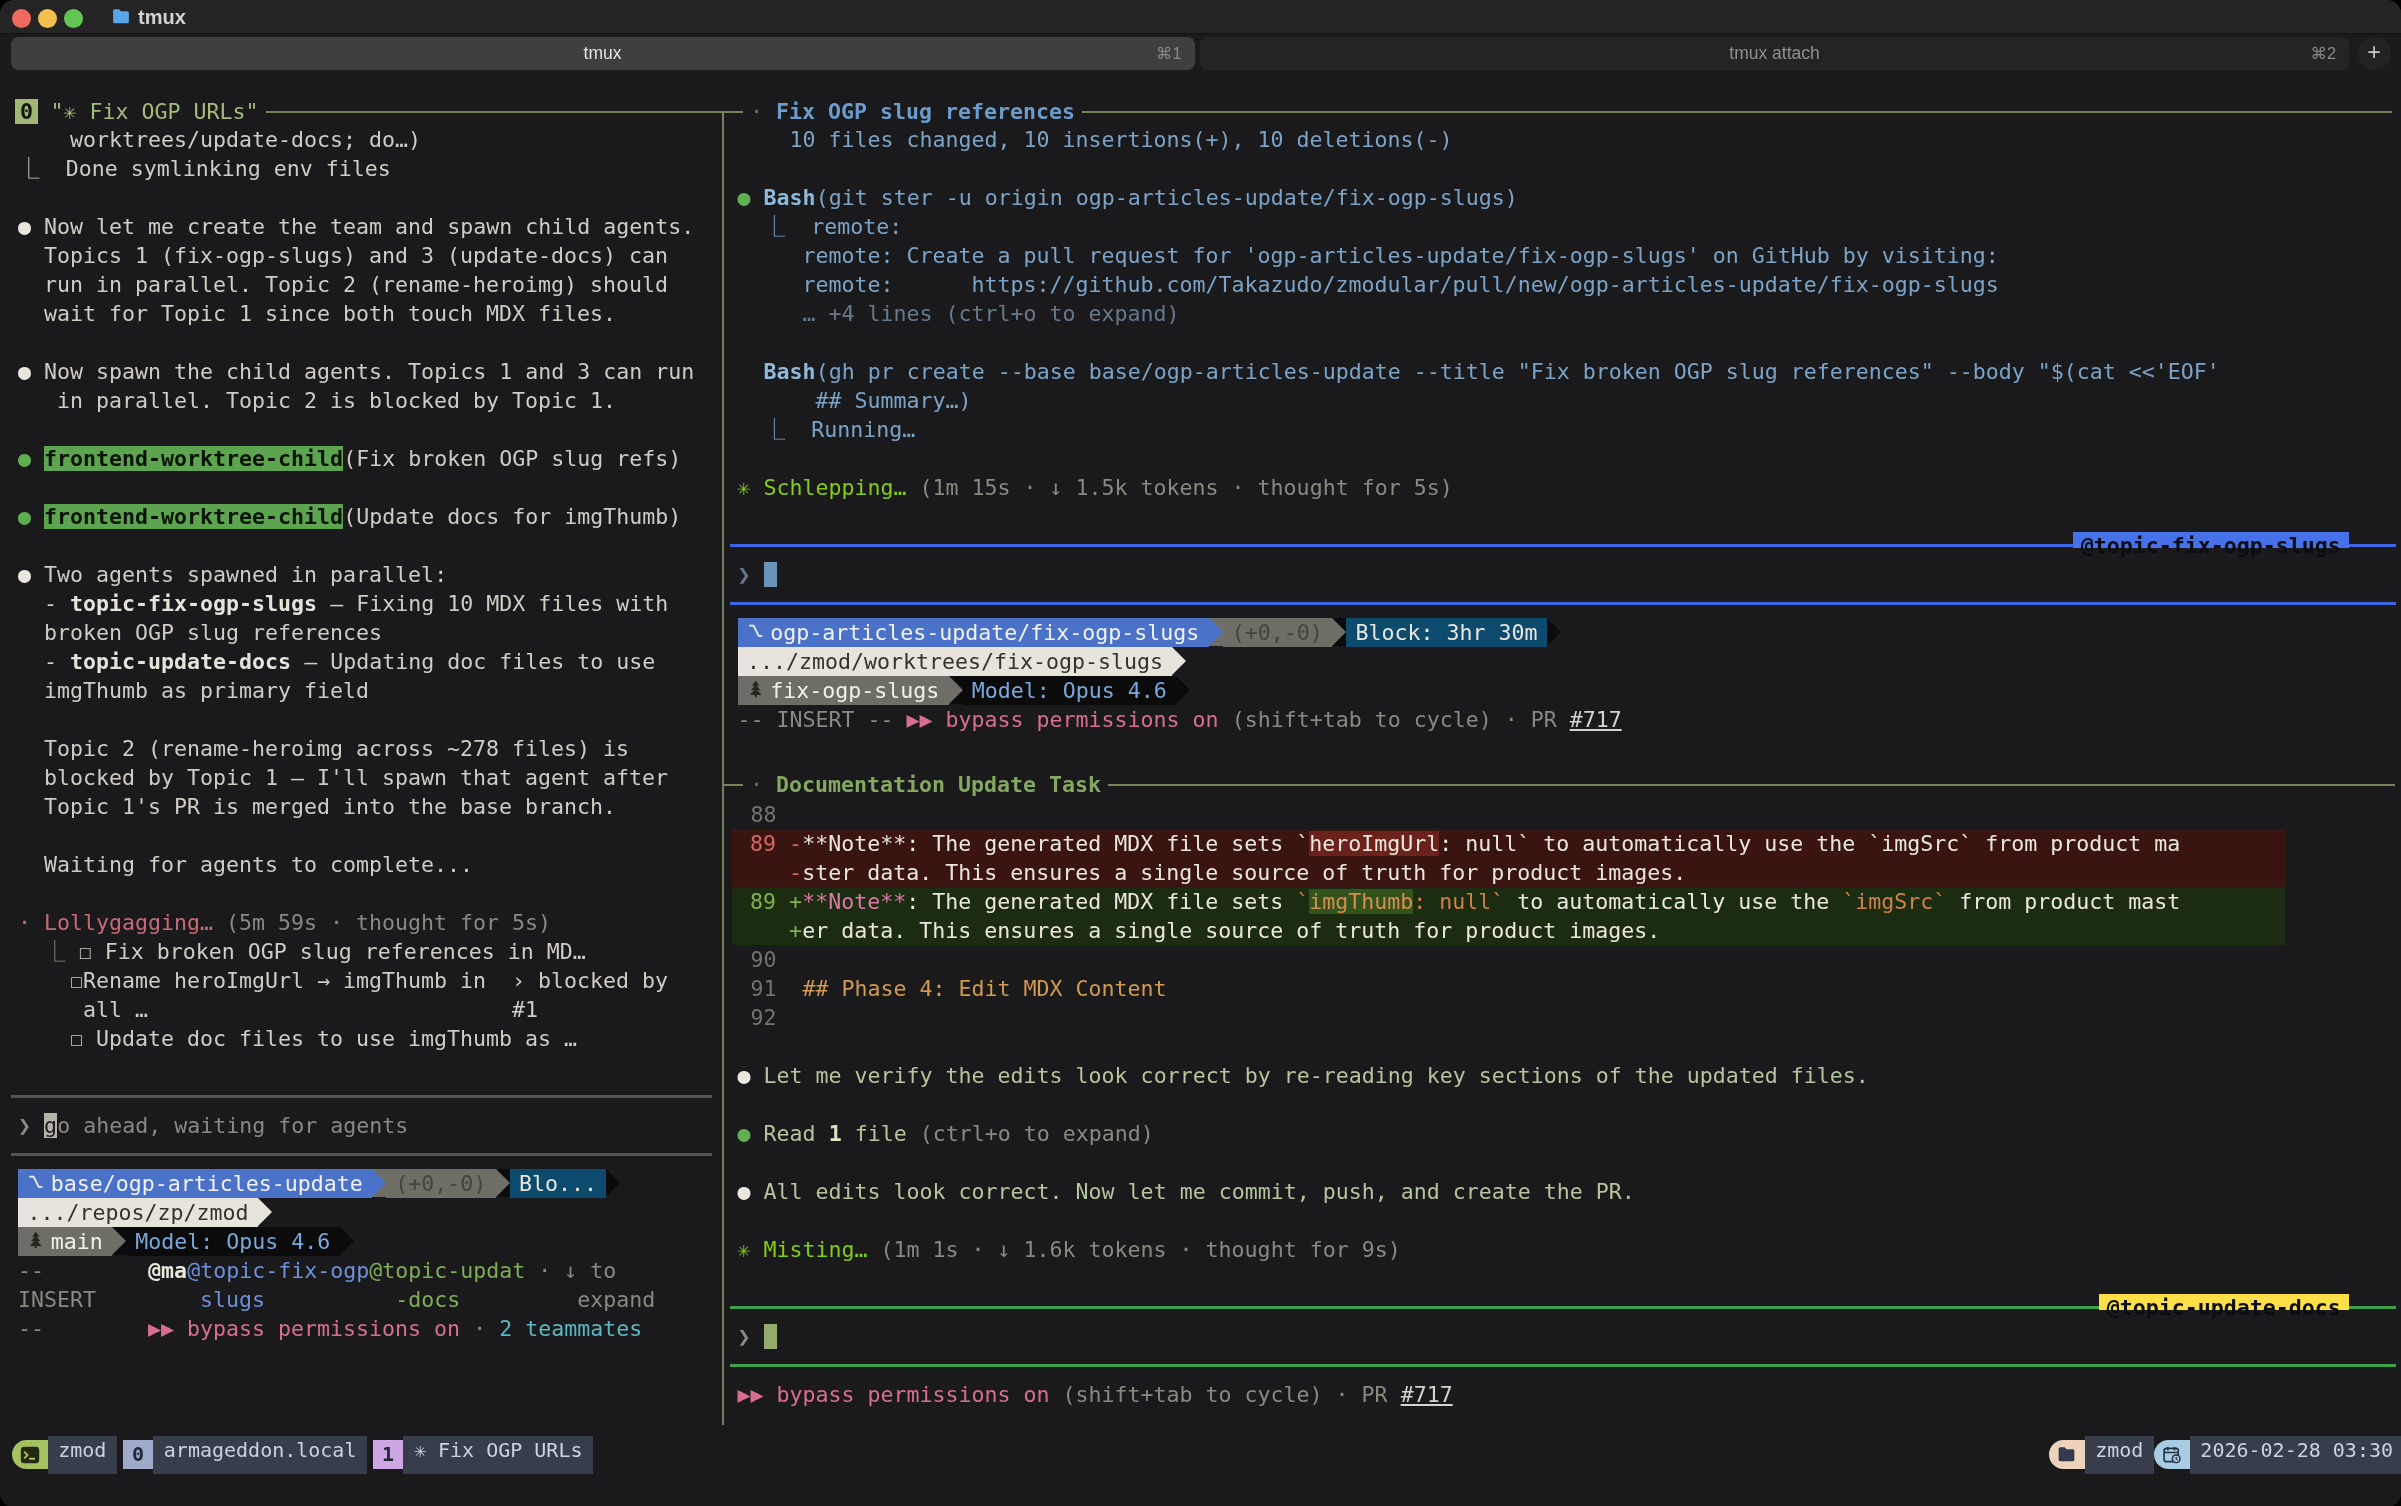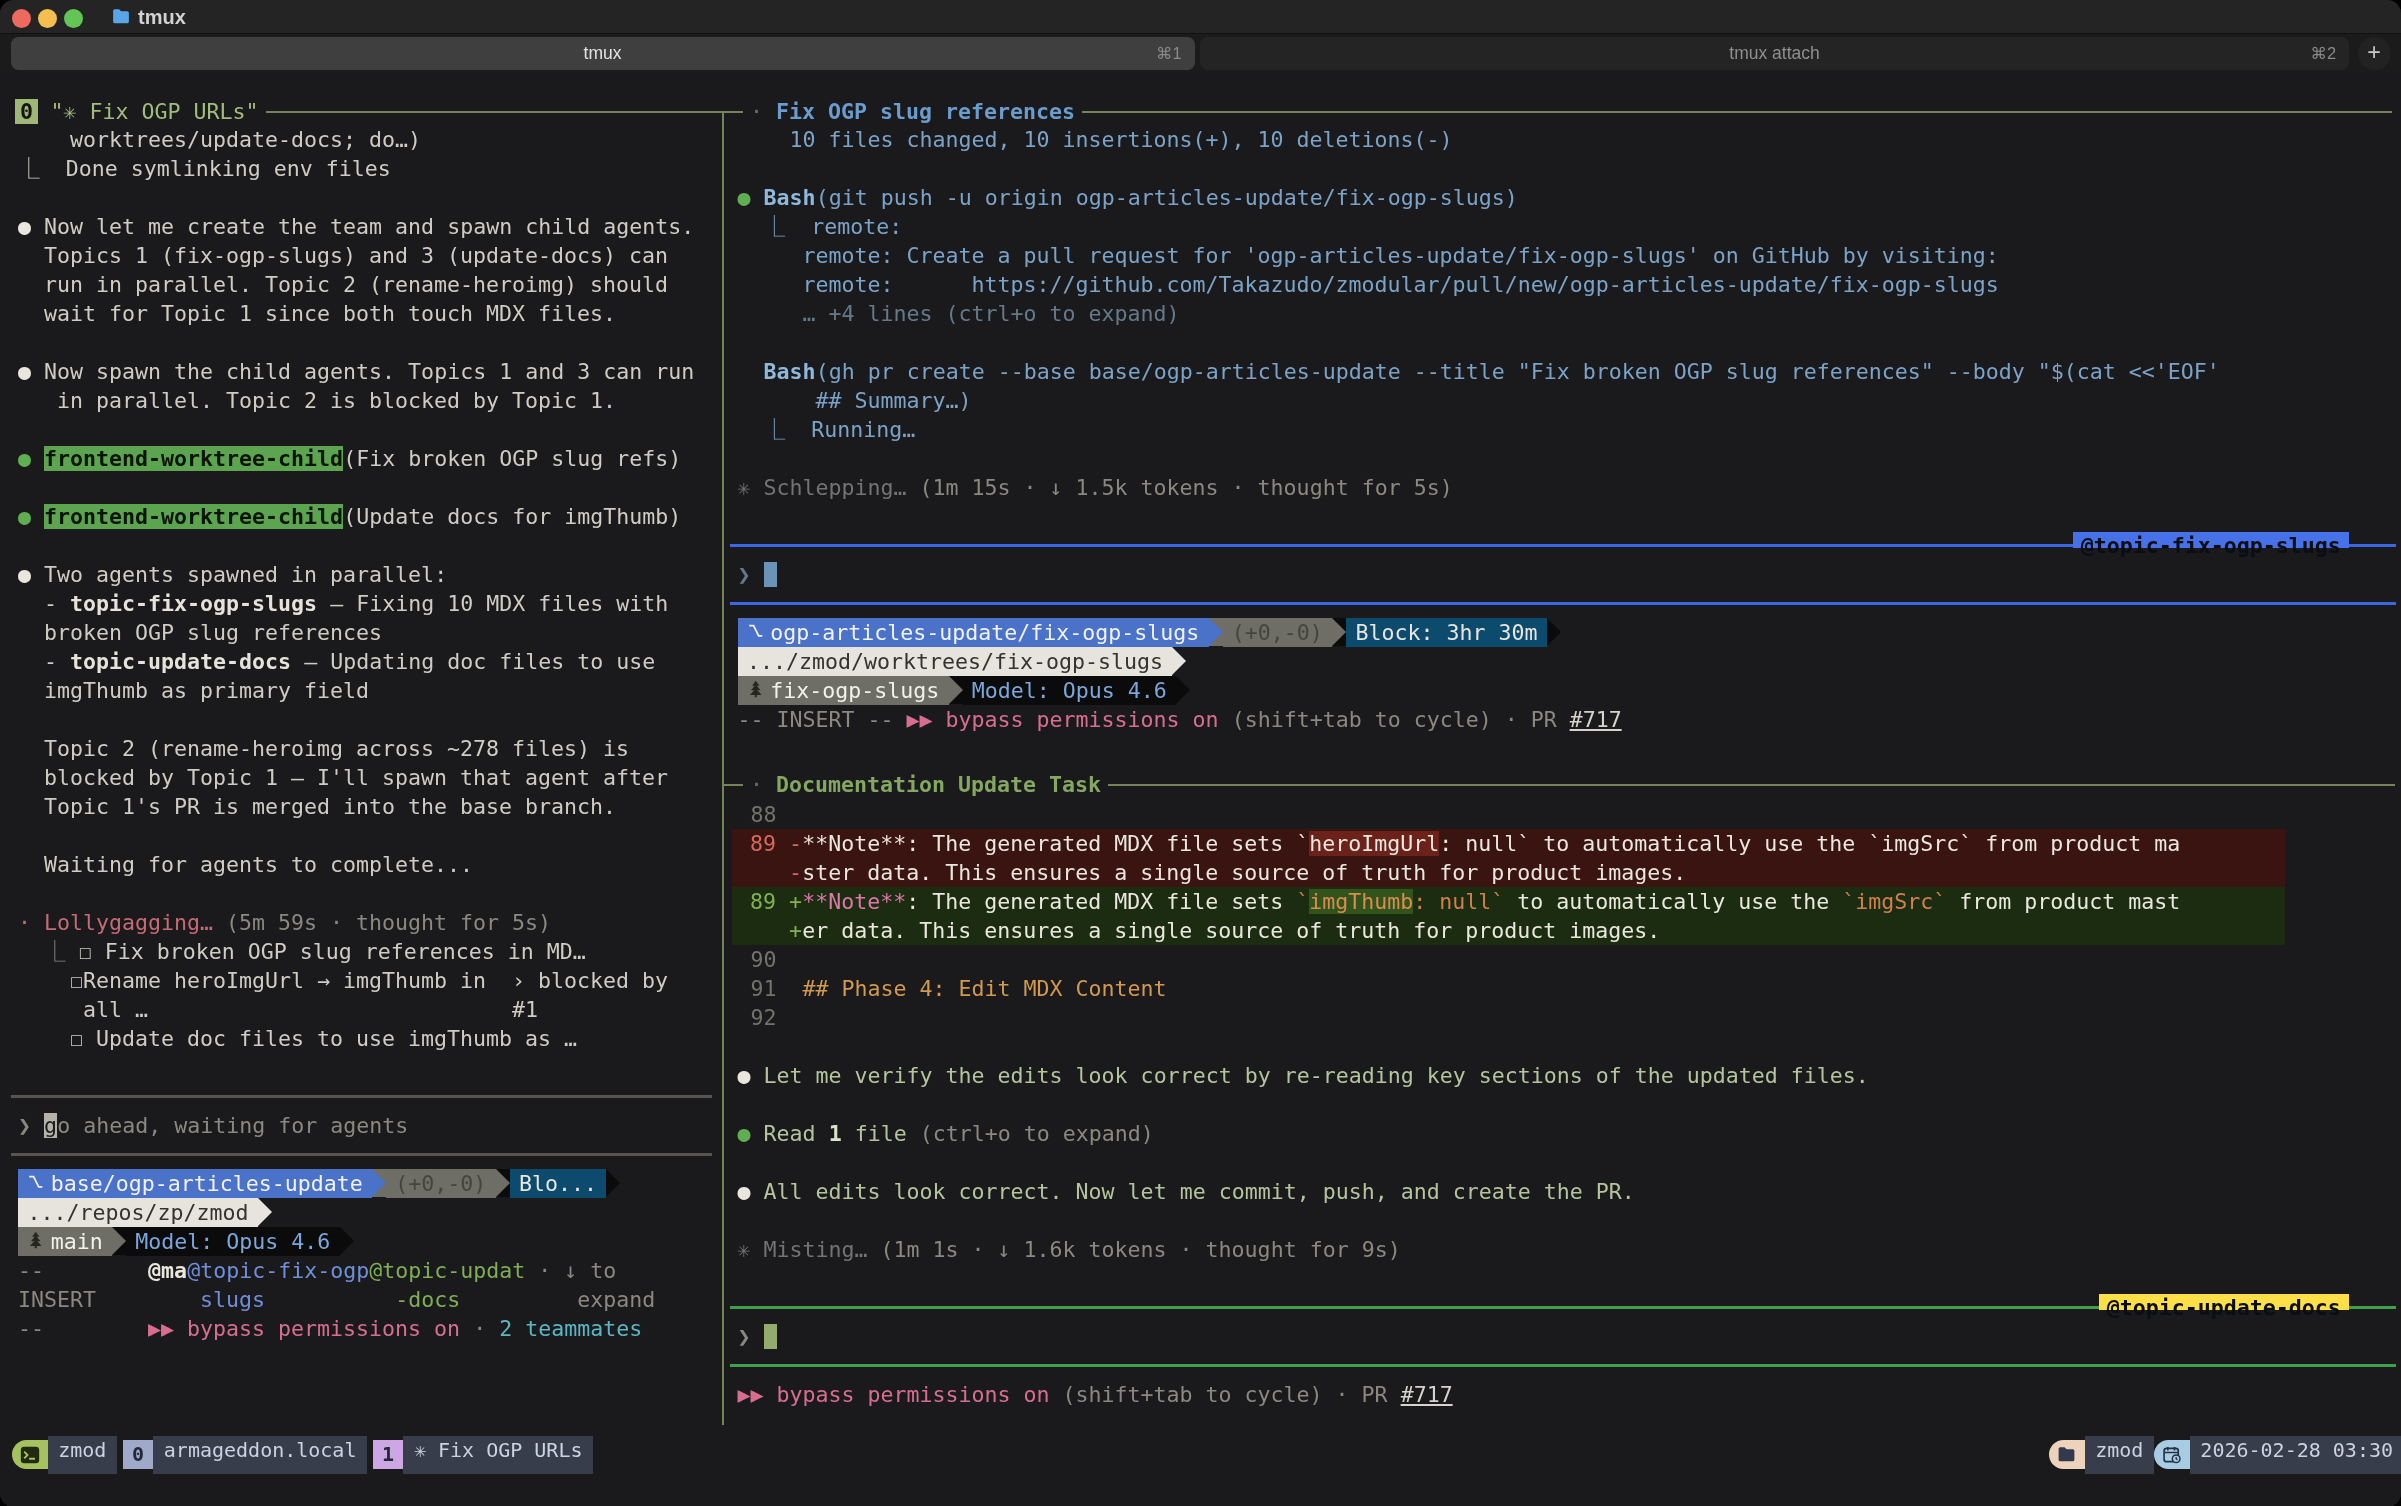--- a/index.html
+++ b/index.html
@@ -54,21 +54,21 @@
   .trow.rulerow { padding:0; }
   .trow.diffrow { padding-left:1.8px; }
 
   
   .c-fg{color:#cfccc3} .c-bold{color:#e6e3da;font-weight:bold} .c-boldw{color:#eae7de;font-weight:bold}
   .c-dim{color:#8a887f} .c-dimb{color:#66798a}
   .c-blue{color:#7ba3c8} .c-bblue{color:#8fb9dc;font-weight:bold}
   .c-sage{color:#b4c49c} .c-sageb{color:#d8e4c4;font-weight:bold}
   .c-gbul{color:#5fae52} .c-wbul{color:#e9e6dd}
   .c-badge{background:#5da450;color:#0c1405;font-weight:bold}
-  .c-lred{color:#c66a75} .c-or{color:#737373} .c-mdor{color:#d29a4e}
+  .c-lred{color:#c66a75} .c-or{color:#84cc16} .c-mdor{color:#d29a4e}
   .c-pink{color:#d86e8f} .c-cyan{color:#5ab8c4}
   .c-ul{color:#d6d3ca;text-decoration:underline}
   .c-lno{color:#73726b} .c-lnr{color:#d4695f} .c-lng{color:#82b153}
   .c-dw{color:#eae7df} .c-hlr{background:#6b221a;color:#eae7df}
   .c-hlg{background:#33531d;color:#d88d4f} .c-code{color:#d0804c} .c-pinkD{color:#dc78aa}
   .c-blue2{color:#6f8fd8} .c-green2{color:#7fae54}
   .c-curB{background:#6b93b8;color:transparent} .c-curG{background:#95aa6d;color:transparent}
   .c-curT{background:#b5b2a8;color:#1b1b1d}
 
   
@@ -193,21 +193,21 @@
                   <path d="M12 11.5 20 20.5H4Z"></path>
                   <rect x="10.6" y="20" width="2.8" height="3.6"></rect>
                 </svg></span>main</span><span class="plarrow" style="border-left-color: rgb(110, 110, 102); background: rgb(11, 11, 11);"></span><span class="plseg pl-blackblue">Model: Opus 4.6</span><span class="plarrow" style="border-left-color: rgb(11, 11, 11);"></span></div>
           <div class="trow"><span class="c-dim">--        </span><span class="c-boldw">@ma</span><span class="c-blue2">@topic-fix-ogp</span><span class="c-green2">@topic-updat</span><span class="c-dim"> · ↓ to</span></div>
           <div class="trow"><span class="c-dim">INSERT        </span><span class="c-blue2">slugs</span><span class="c-green2">          -docs</span><span class="c-dim">         expand</span></div>
           <div class="trow"><span class="c-dim">--        </span><span class="c-pink">▶▶ bypass permissions on</span><span class="c-dim"> · </span><span class="c-cyan">2 teammates</span></div>
         </div>
       <div id="pane-rt" class="pane">
           <div class="trow"><span class="c-blue">    10 files changed, 10 insertions(+), 10 deletions(-)</span></div>
           <div class="trow"></div>
-          <div class="trow"><span class="c-gbul">● </span><span class="c-bblue">Bash</span><span class="c-blue">(git push -u origin ogp-articles-update/fix-ogp-slugs)</span></div>
+          <div class="trow"><span class="c-gbul">● </span><span class="c-bblue">Bash</span><span class="c-blue">(git ster -u origin ogp-articles-update/fix-ogp-slugs)</span></div>
           <div class="trow"><span class="c-blue">  ⎿  remote:</span></div>
           <div class="trow"><span class="c-blue">     remote: Create a pull request for 'ogp-articles-update/fix-ogp-slugs' on GitHub by visiting:</span></div>
           <div class="trow"><span class="c-blue">     remote:      https://github.com/Takazudo/zmodular/pull/new/ogp-articles-update/fix-ogp-slugs</span></div>
           <div class="trow"><span class="c-dimb">     … +4 lines (ctrl+o to expand)</span></div>
           <div class="trow"></div>
           <div class="trow"><span class="c-fg">  </span><span class="c-bblue">Bash</span><span class="c-blue">(gh pr create --base base/ogp-articles-update --title "Fix broken OGP slug references" --body "$(cat &lt;&lt;'EOF'</span></div>
           <div class="trow"><span class="c-blue">      ## Summary…)</span></div>
           <div class="trow"><span class="c-blue">  ⎿  Running…</span></div>
           <div class="trow"></div>
           <div class="trow"><span class="c-or">✳ Schlepping… </span><span class="c-dim">(1m 15s · ↓ 1.5k tokens · thought for 5s)</span></div>

